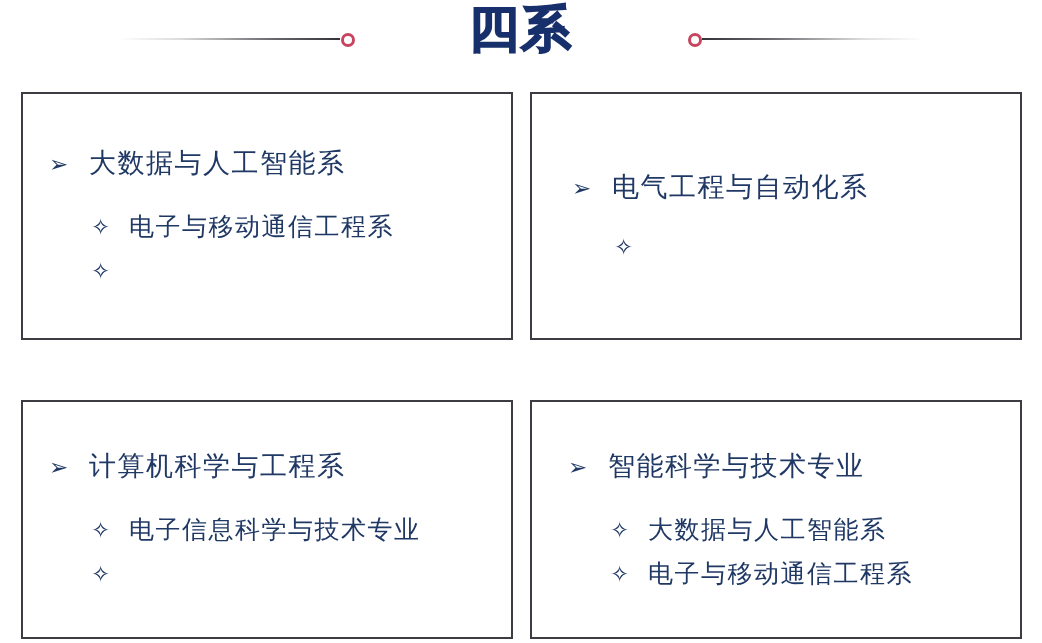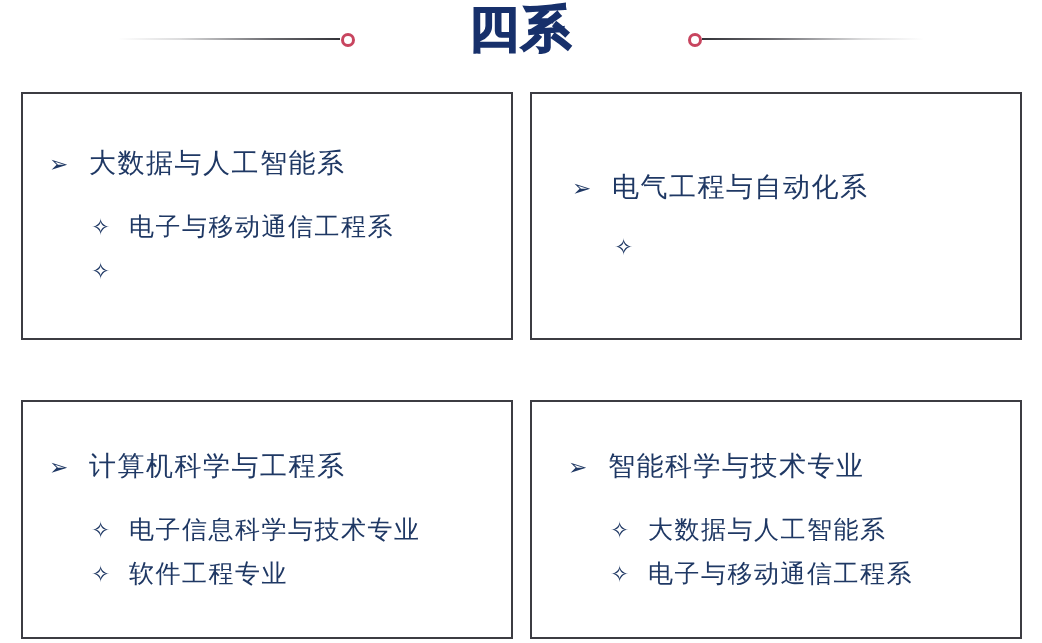--- a/index.html
+++ b/index.html
@@ -196,21 +196,20 @@
       <div class="dept-row">
         <span class="dept-bullet">➢</span>
         <span class="dept-label">计算机科学与工程系</span>
       </div>
       <div class="major-row">
         <span class="major-bullet">✧</span>
         <span class="major-label">电子信息科学与技术专业</span>
       </div>
       <div class="major-row">
         <span class="major-bullet">✧</span>
-        <span class="major-label">软件工程专业</span>
       </div>
     </div>
   </div>
 
   <div class="card card-4">
     <div class="card-inner">
       <div class="dept-row">
         <span class="dept-bullet">➢</span>
         <span class="dept-label">智能科学与技术专业</span>
       </div>

